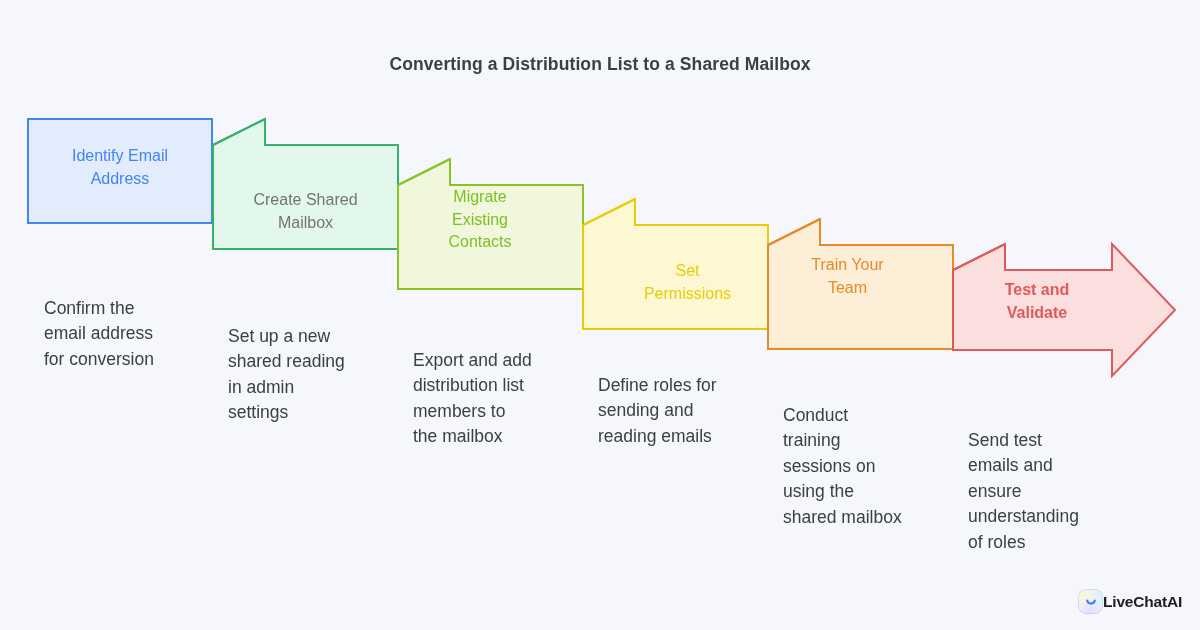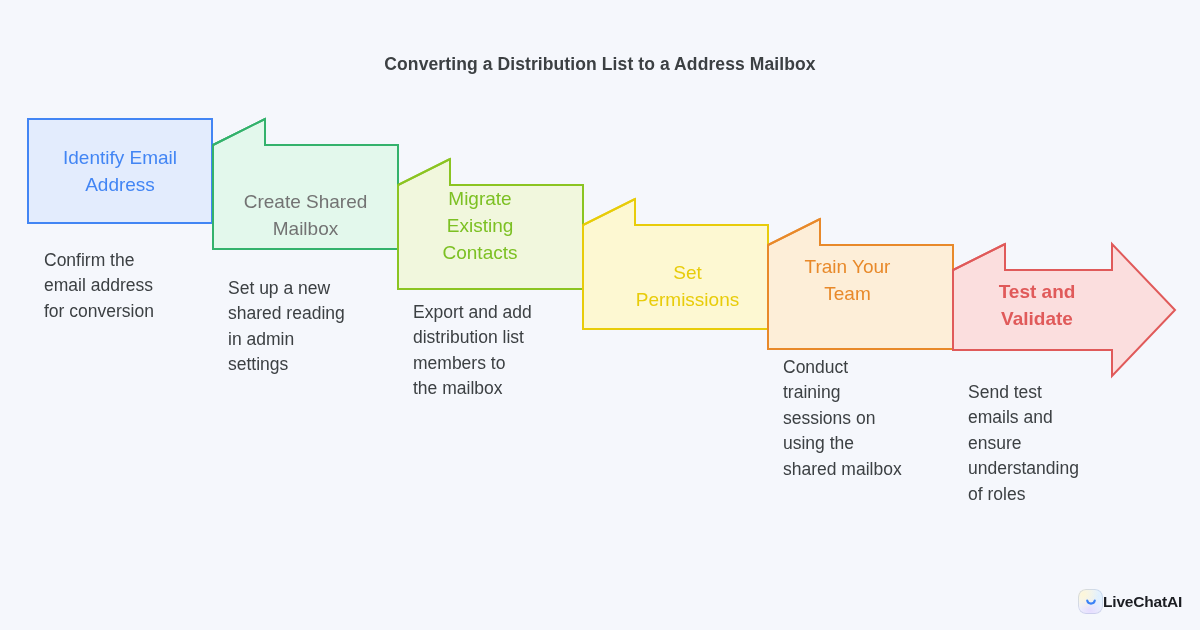--- a/index.html
+++ b/index.html
@@ -17,32 +17,33 @@
     font-size:17.5px; font-weight:bold; color:#3c4043;
     letter-spacing:0.1px;
   }
 
   .step { position:absolute; }
   .step svg { position:absolute; left:0; top:0; overflow:visible; display:block; }
 
   .step-label {
     position:absolute;
     text-align:center;
-    font-size:19px;
+    font-size:16px;
     line-height:1.42;
     white-space:pre-line;
     pointer-events:none;
   }
 
   .caption {
     position:absolute;
     font-size:17.5px;
     line-height:1.45;
     color:#3c4043;
     white-space:pre-line;
+    margin-top:48px;
   }
 
   #logo {
     position:absolute; right:18px; bottom:16px;
     display:flex; align-items:center; 
   }
   #logo .mark {
     width:25px; height:25px; border-radius:8px;
     background:
       radial-gradient(circle at 22% 22%, #fdf6d8 0%, rgba(253,246,216,0) 55%),
@@ -55,21 +56,21 @@
   #logo .mark svg { display:block; }
   #logo .wordmark {
     font-size:15.5px; font-weight:bold; color:#1b1d22; letter-spacing:-0.2px;
   }
 </style>
 </head>
 <body>
 
 <div id="canvas">
 
-  <div id="title">Converting a Distribution List to a Address Mailbox</div>
+  <div id="title">Converting a Distribution List to a Shared Mailbox</div>
 
   <div class="step" style="left:27px; top:118px;">
     <svg width="240" height="112" viewBox="0 0 240 112">
       <path d="M1,1 H185 V105 H1 Z" fill="#e3ecfd" stroke="#4285f4" stroke-width="2" stroke-linejoin="miter"></path>
     </svg>
     <div class="step-label" style="left:0px; top:27px; width:186px; color:#4285f4;">Identify Email
 Address</div>
   </div>
   <div class="caption" style="left:44px; top:248px; width:160px;">Confirm the
 email address
@@ -104,20 +105,23 @@
 the mailbox</div>
 
   <div class="step" style="left:582px; top:198px;">
     <svg width="250" height="160" viewBox="0 0 250 160">
       <path d="M53,1 V27 H186 V131 H1 V27 Z" fill="#fdf8d2" stroke="#e8cc0a" stroke-width="2" stroke-linejoin="miter"></path>
       <path d="M1,27 L53,1" fill="none" stroke="#e8cc0a" stroke-width="2"></path>
     </svg>
     <div class="step-label" style="left:0px; top:62px; width:211px; color:#e8cc0a;">Set
 Permissions</div>
   </div>
+  <div class="caption" style="left:598px; top:325px; width:160px;">Define roles for
+sending and
+reading emails</div>
 
   <div class="step" style="left:767px; top:218px;">
     <svg width="250" height="160" viewBox="0 0 250 160">
       <path d="M53,1 V27 H186 V131 H1 V27 Z" fill="#fdeed8" stroke="#e8892a" stroke-width="2" stroke-linejoin="miter"></path>
       <path d="M1,27 L53,1" fill="none" stroke="#e8892a" stroke-width="2"></path>
     </svg>
     <div class="step-label" style="left:0px; top:36px; width:161px; color:#e8892a;">Train Your
 Team</div>
   </div>
   <div class="caption" style="left:783px; top:355px; width:160px;">Conduct

